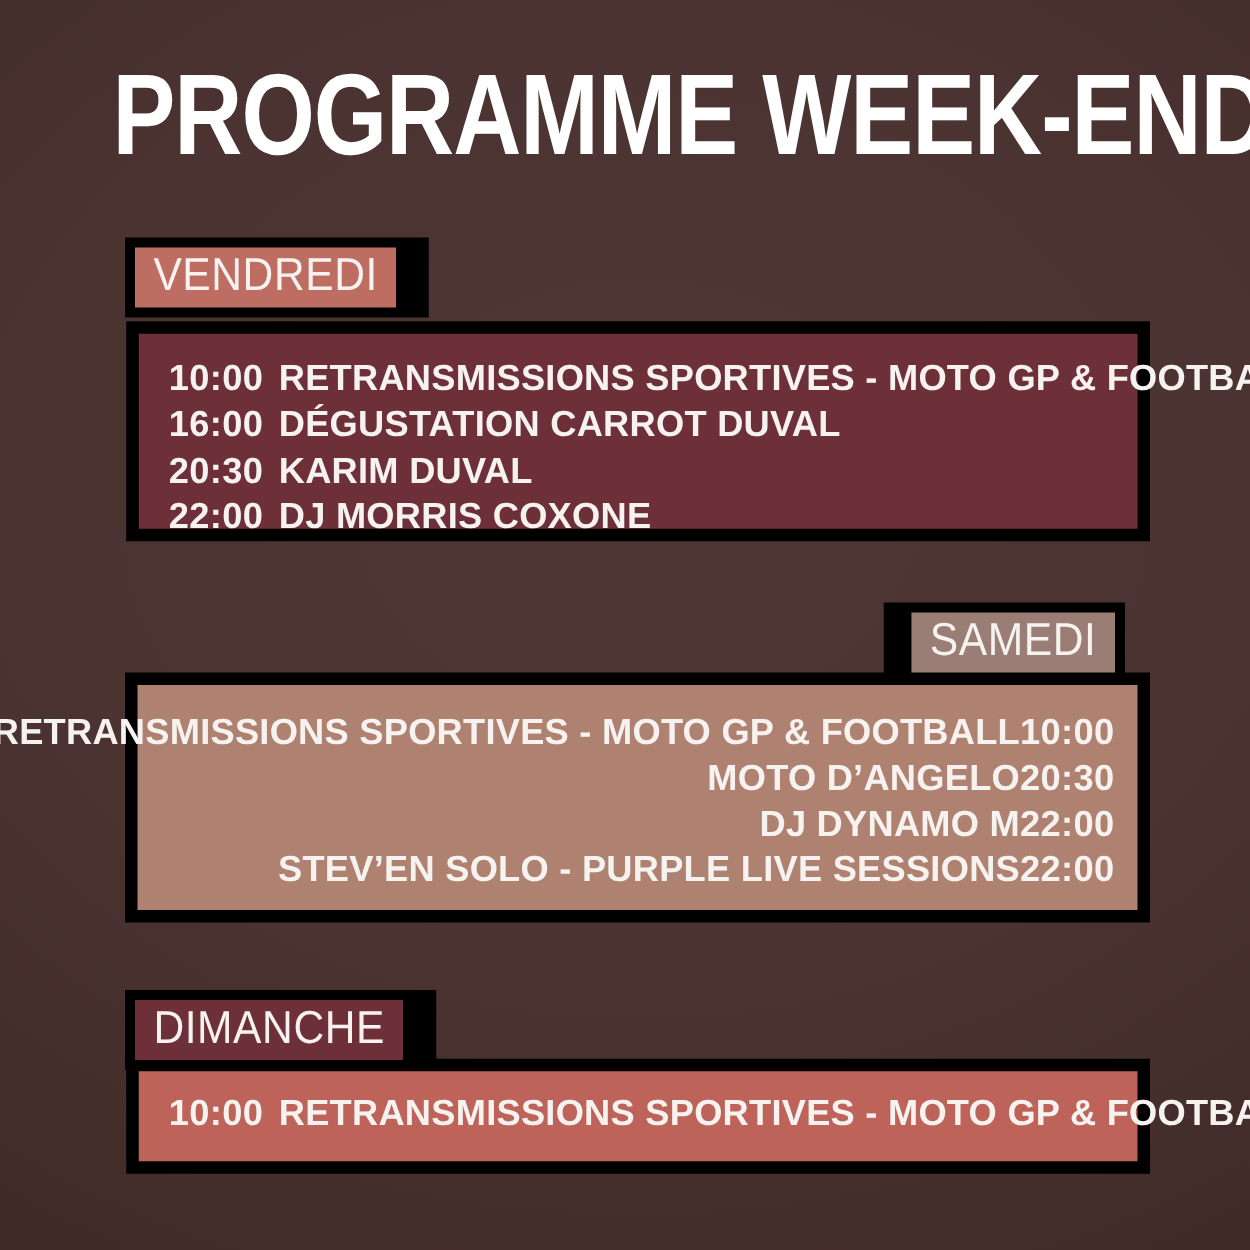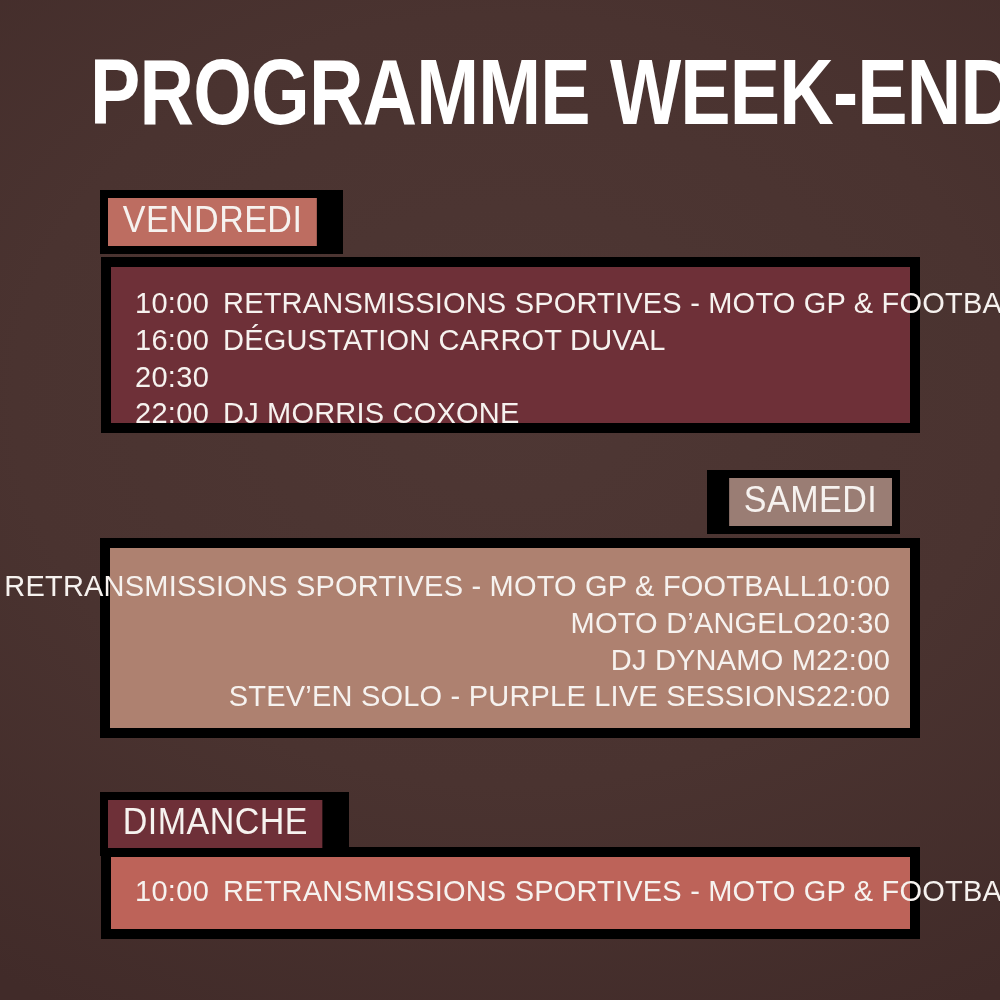--- a/index.html
+++ b/index.html
@@ -79,41 +79,42 @@
   }
 
   .event-row {
     display: flex;
     align-items: baseline;
     color: #f6f2ef;
     font-family: "Liberation Sans Narrow", "Liberation Sans", sans-serif;
     font-size: 29px;
     line-height: 1.27;
     white-space: nowrap;
+    font-weight: bold;
   }
   .event-time {
     letter-spacing: 0.3px;
   }
   .event-label {
     letter-spacing: 0.2px;
   }
 
   
   #section-vendredi .day-tab { left: 0; top: 0; }
   #section-vendredi .day-tab-inner { background: #bd6d61; }
   #section-vendredi .day-body {
     left: 1px; top: 67px; width: 799px; height: 156px;
   }
   #section-vendredi .day-body-inner { background: #6e3038; padding: 18px 0 0 24px; }
   #section-vendredi .event-row { justify-content: flex-start; }
   #section-vendredi .event-time { width: 88px; flex: 0 0 88px; }
   #section-vendredi .event-label { text-align: left; }
 
   
-  #section-samedi .day-tab { right: 0; top: 0; }
+  #section-samedi .day-tab { right: 0; top: 12px; }
   #section-samedi .day-tab-inner { background: #9a7d74; text-align: right; transform-origin: 100% 50%; }
   #section-samedi .day-body {
     left: 0px; top: 68px; width: 800px; height: 180px;
   }
   #section-samedi .day-body-inner { background: #ae8170; padding: 20px 20px 0 0; }
   #section-samedi .event-row { justify-content: flex-end; }
   #section-samedi .event-label { text-align: right; }
   #section-samedi .event-time { width: 74px; flex: 0 0 74px; text-align: right; }
 
   
@@ -142,20 +143,21 @@
         <div class="event-row">
           <span class="event-time">10:00</span>
           <span class="event-label">RETRANSMISSIONS SPORTIVES - MOTO GP &amp; FOOTBALL</span>
         </div>
         <div class="event-row">
           <span class="event-time">16:00</span>
           <span class="event-label">DÉGUSTATION CARROT DUVAL</span>
         </div>
         <div class="event-row">
           <span class="event-time">20:30</span>
+          <span class="event-label">KARIM DUVAL</span>
         </div>
         <div class="event-row">
           <span class="event-time">22:00</span>
           <span class="event-label">DJ MORRIS COXONE</span>
         </div>
       </div>
     </div>
   </div>
 
   <div class="day-section" id="section-samedi" style="left:100px; top:470px; width:800px; height:270px;">

